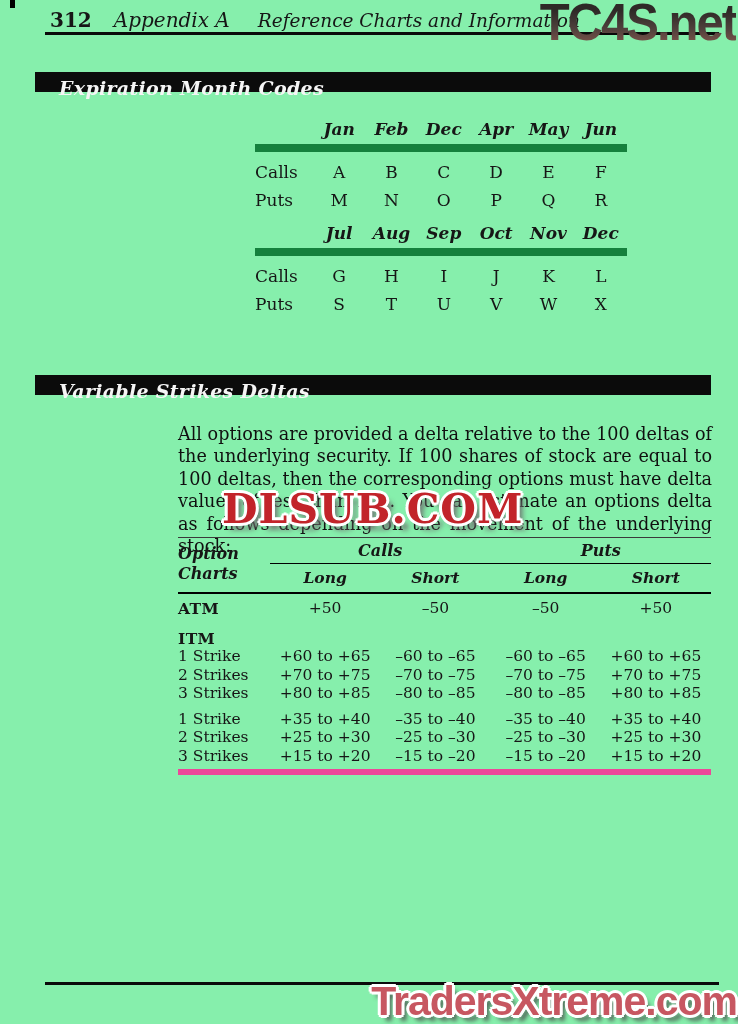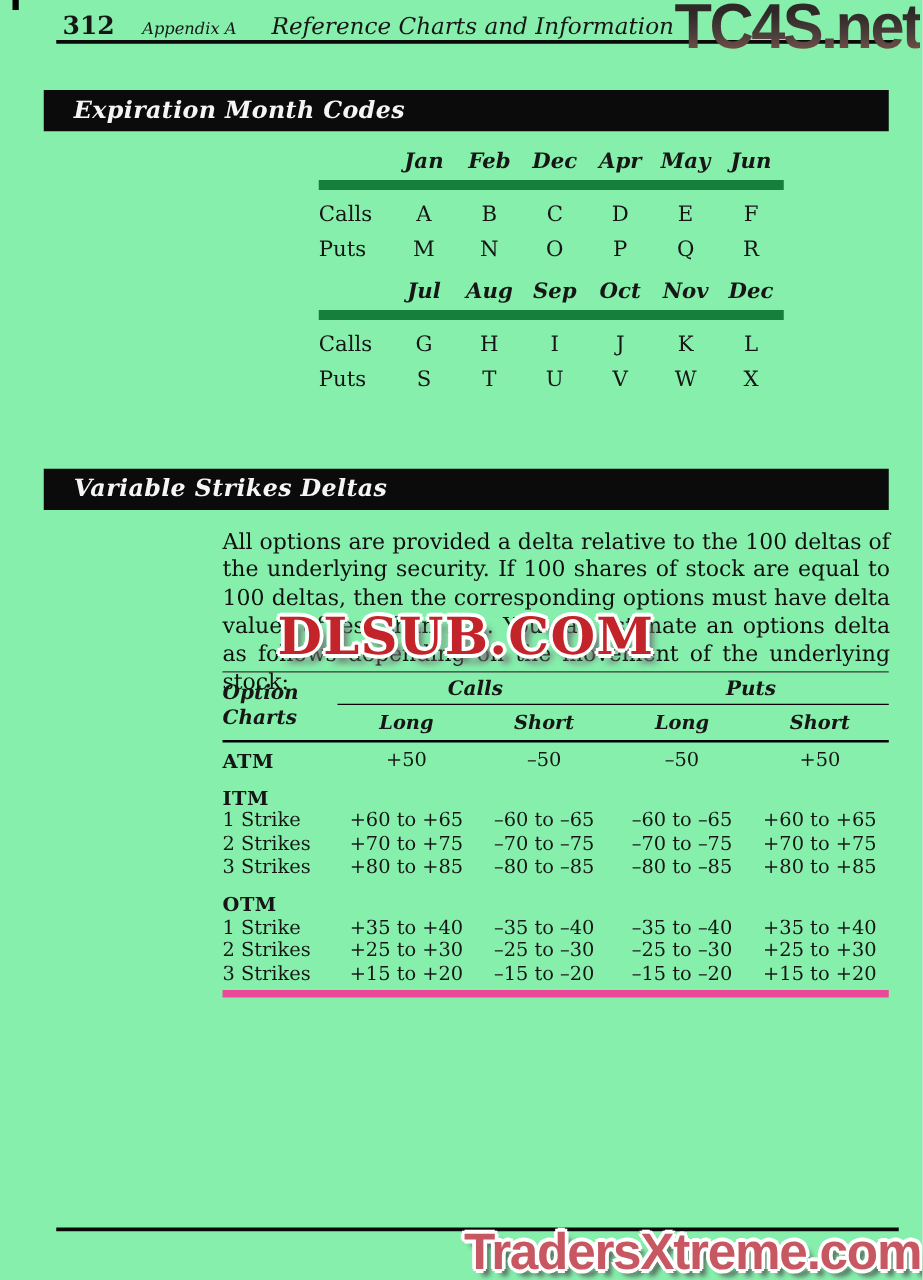--- a/index.html
+++ b/index.html
@@ -6,21 +6,21 @@
   .page {
     position:relative; width:738px; height:1024px; margin:0 auto;
     background:#86efac; overflow:hidden;
     font-family:"DejaVu Serif", serif; color:#161616;
   }
 
   
   .corner-tick { position:absolute; left:10px; top:0; width:5px; height:8px; background:#000; }
   .pagehead { position:absolute; top:8px; left:50px; display:flex; align-items:baseline; white-space:nowrap; }
   .pagenum { font-weight:bold; font-size:20px; }
-  .apx { font-style:italic; font-size:13px; margin-left:22px; }
+  .apx { font-style:italic; font-size:20px; margin-left:22px; }
   .booktitle { font-style:italic; font-size:18.5px; margin-left:28px; }
   .headrule { position:absolute; top:32px; left:45px; width:674px; height:3px; background:#0a0a0a; }
 
   
   .wm-tc4s {
     position:absolute; top:-6px; right:2px; z-index:4;
     font-family:"Liberation Sans", sans-serif; font-weight:bold;
     font-size:49px; letter-spacing:-2px; transform:scaleY(1.04);
     background:linear-gradient(180deg,#2e2927 30%,#4f403c 62%,#8a5a4e 95%);
     -webkit-background-clip:text; background-clip:text; color:transparent;
@@ -39,21 +39,21 @@
     font-family:"Liberation Sans", sans-serif; font-weight:bold;
     font-size:41px; letter-spacing:-1px; color:#c75761; white-space:nowrap;
     text-shadow:
       -2px -2px 0 #fff, 2px -2px 0 #fff, -2px 2px 0 #fff, 2px 2px 0 #fff,
       -3px 0 0 #fff, 3px 0 0 #fff, 0 -3px 0 #fff, 0 3px 0 #fff,
       5px 6px 4px rgba(70,70,70,0.8);
   }
 
   
   .bar {
-    position:absolute; left:35px; width:676px; height:33px; background:#0b0b0b;
+    position:absolute; left:35px; width:676px; height:20px; background:#0b0b0b;
     color:#f5f5f5; font-style:italic; font-weight:bold; font-size:19px;
     line-height:33px; padding-left:24px; box-sizing:border-box; letter-spacing:0.3px;
   }
   .bar1 { top:72px; } .bar2 { top:375px; }
 
   
   .mtable { position:absolute; left:255px; width:372px; font-size:17px; }
   .mt1 { top:119px; } .mt2 { top:223px; }
   .mrow { display:grid; grid-template-columns:58px repeat(6,1fr); align-items:baseline; }
   .mhead { border-bottom:8px solid #15803d; padding-bottom:5px; }
@@ -230,21 +230,20 @@
     </div>
     <div class="drow sr">
       <div class="rlabel">3 Strikes</div>
       <div>+80 to +85</div>
       <div>–80 to –85</div>
       <div>–80 to –85</div>
       <div>+80 to +85</div>
     </div>
 
     <div class="otm-block">
-      <div class="seclabel">OTM</div>
       <div class="drow sr">
         <div class="rlabel">1 Strike</div>
         <div>+35 to +40</div>
         <div>–35 to –40</div>
         <div>–35 to –40</div>
         <div>+35 to +40</div>
       </div>
       <div class="drow sr">
         <div class="rlabel">2 Strikes</div>
         <div>+25 to +30</div>

